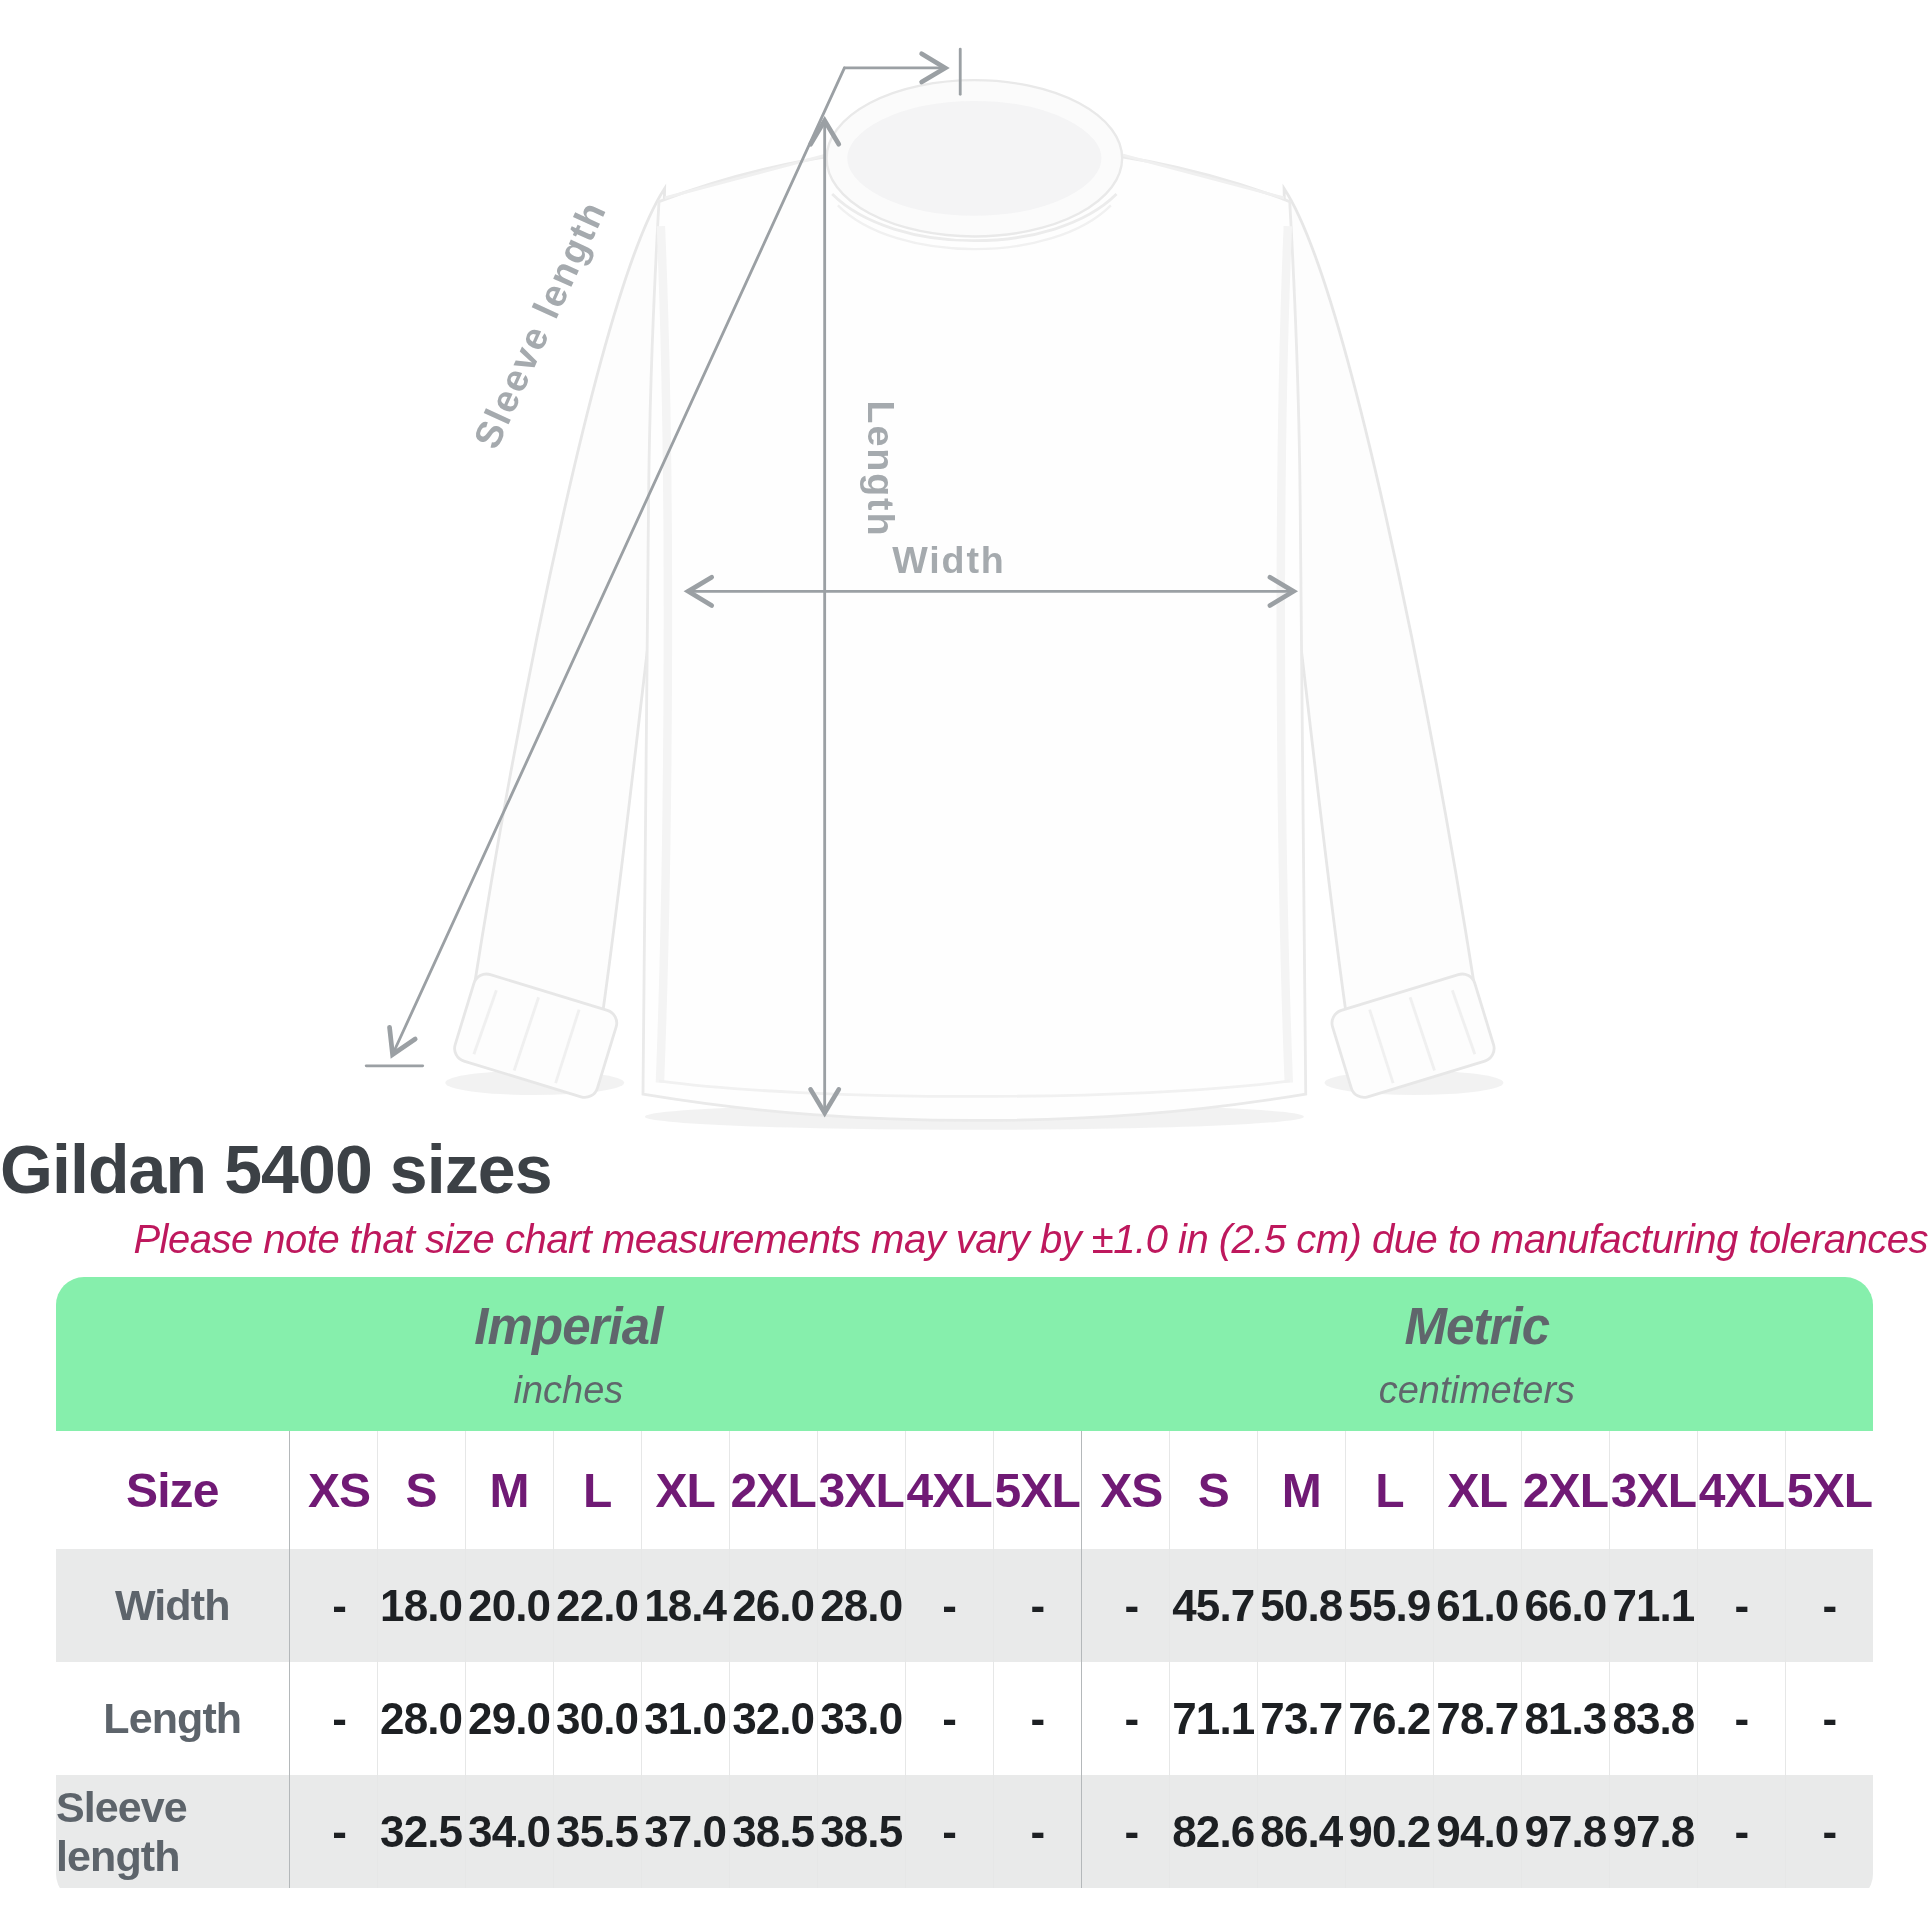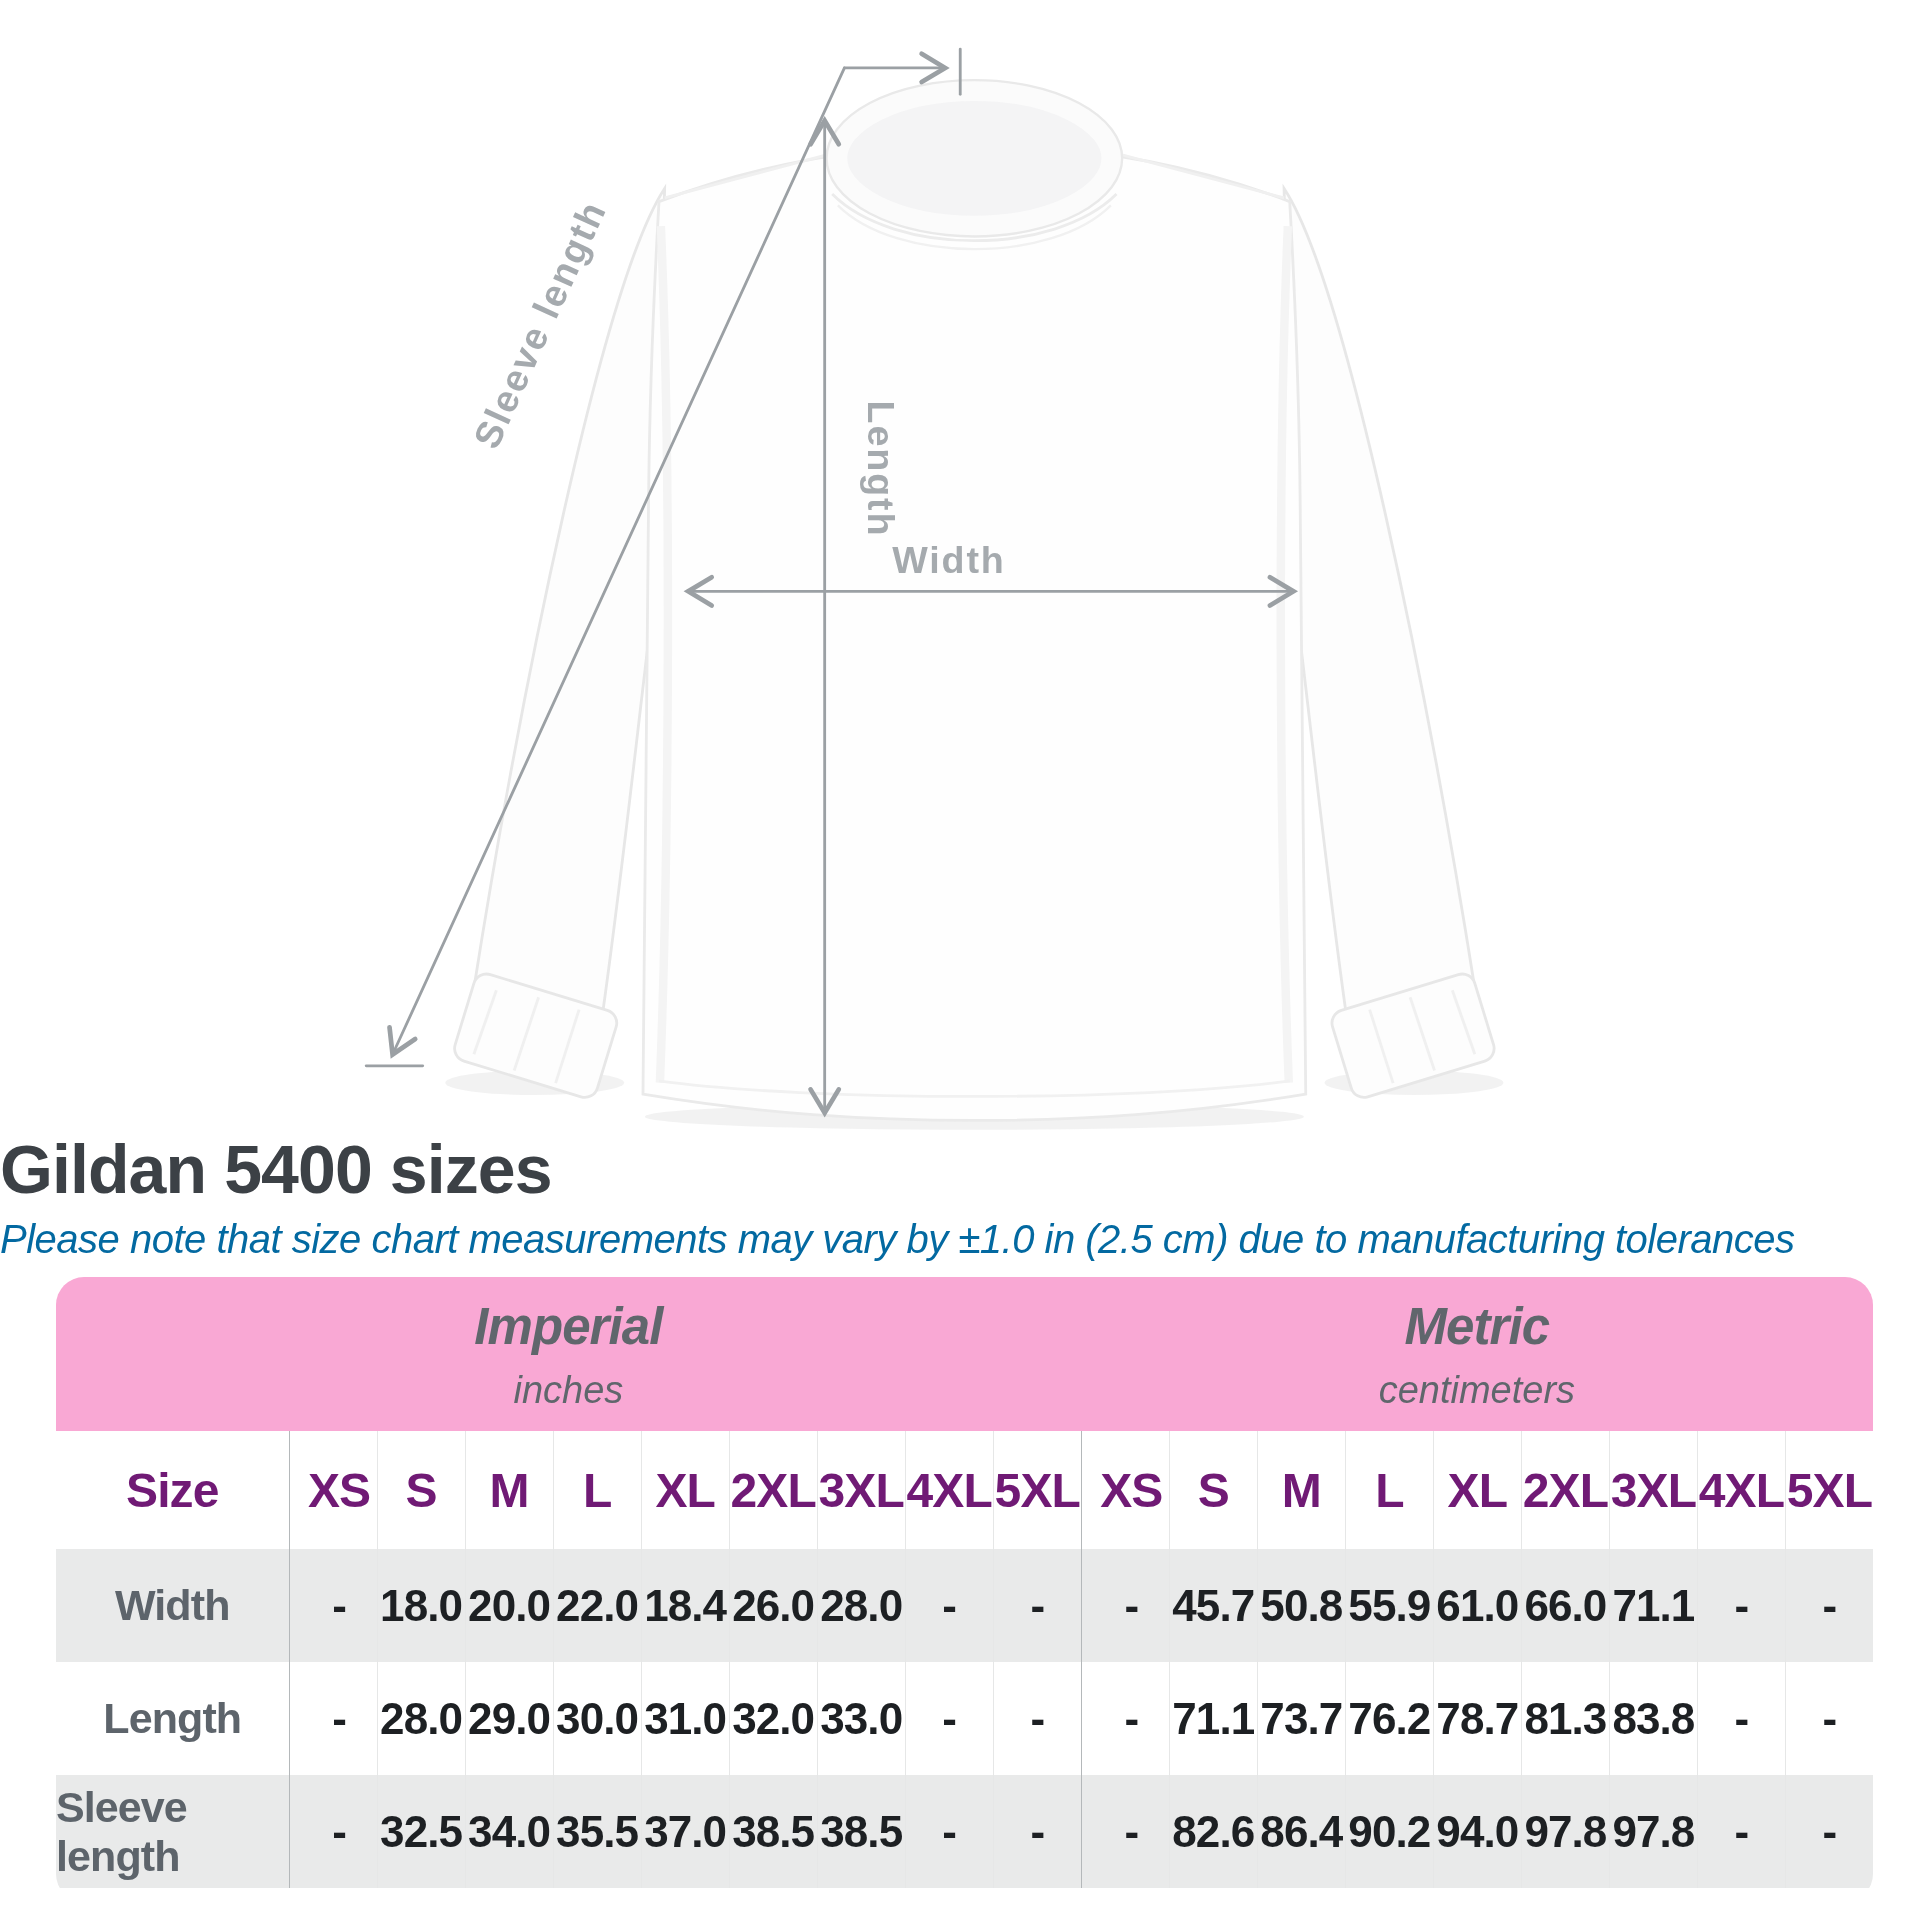--- a/index.html
+++ b/index.html
@@ -9,30 +9,30 @@
   }
   
   .diagram{position:absolute;left:0;top:0;}
   .dim-label{font-family:"Liberation Sans",sans-serif;font-weight:bold;font-size:40px;fill:#a5aaae;letter-spacing:2px;}
   
   .title{
     position:absolute;left:0;top:1132px;width:100%;text-align:left;
     font-size:68px;font-weight:bold;color:#3c4146;letter-spacing:-0.9px;line-height:1.1;
   }
   .subtitle{
-    position:absolute;left:0;top:1217px;width:100%;text-align:left;
-    font-size:40px;font-style:italic;color:#0369a1;letter-spacing:-0.5px;
+    position:absolute;left:0;top:1217px;width:100%;text-align:right;
+    font-size:40px;font-style:italic;color:#be185d;letter-spacing:-0.5px;
   }
   
   .size-table{
     position:absolute;left:56px;top:1277px;width:1817px;height:625px;
     border-radius:28px;overflow:hidden;background:#ffffff;
   }
   .band{
-    display:flex;height:154px;background:#f9a8d4;color:#60666c;
+    display:flex;height:154px;background:#86efac;color:#60666c;
   }
   .band .half{display:flex;flex-direction:column;align-items:center;justify-content:center;gap:13px;}
   .band .half.left{width:56.4%;}
   .band .half.right{width:43.6%;text-align:center;}
   .unit-label{font-size:51px;font-weight:bold;font-style:italic;letter-spacing:-0.9px;}
   .unit-sub{font-size:38px;font-style:italic;}
   .grid{
     display:grid;height:457px;padding-bottom:14px;
     grid-template-columns:12.8% repeat(18,1fr);
     grid-template-rows:118px 113px 113px 113px;

